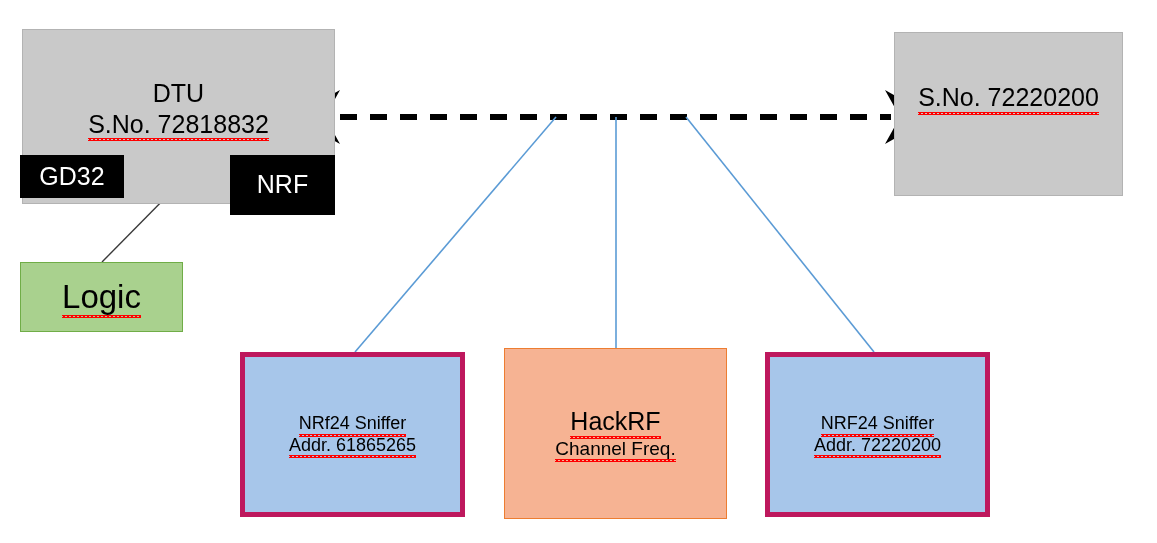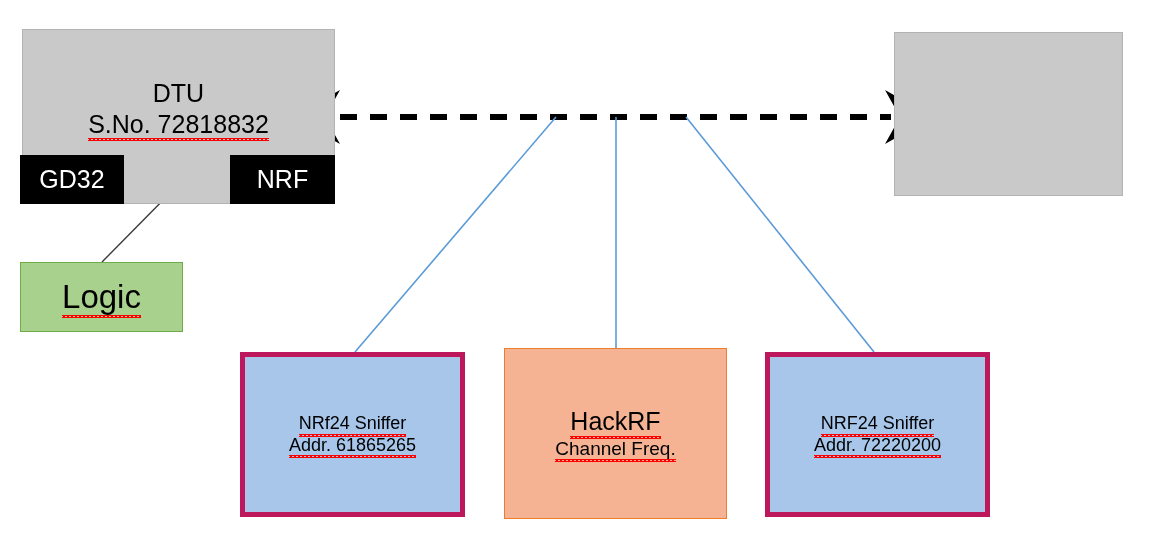--- a/index.html
+++ b/index.html
@@ -38,22 +38,22 @@
   #inverter-box   { left: 894px; top: 32px; width: 229px; height: 164px; }
   #inverter-label { position: absolute; left: 894px; top: 82px; width: 229px;
                     text-align: center; font-size: 25px; line-height: 1.22; }
 
   
   .black-box {
     background: #000000;
     color: #ffffff;
     font-size: 25px;
   }
-  #gd32-box { left: 20px;  top: 155px; width: 104px; height: 49px; }
-  #nrf-box  { left: 230px; top: 155px; width: 105px; height: 49px; }
+  #gd32-box { left: 20px;  top: 155px; width: 104px; height: 43px; }
+  #nrf-box  { left: 230px; top: 155px; width: 105px; height: 60px; }
 
   
   #logic-box {
     left: 20px; top: 262px; width: 163px; height: 70px;
     background: #a9d18e;
     border: 1px solid #70ad47;
     font-size: 33px;
   }
 
   
@@ -138,20 +138,21 @@
   <div class="node black-box" id="nrf-box">
     <span>NRF</span>
   </div>
 
   <div class="node" id="logic-box">
     <span class="sq">Logic</span>
   </div>
 
   <div class="node grey-box" id="inverter-box"></div>
   <div id="inverter-label">
+    <div><span class="sq">S.No. 72220200</span></div>
   </div>
 
   <div class="node blue-box" id="sniffer-left-box">
     <div><span class="sq">NRf24 Sniffer</span></div>
     <div><span class="sq">Addr. 61865265</span></div>
   </div>
 
   <div class="node" id="hackrf-box">
     <div class="hackrf-title"><span class="sq">HackRF</span></div>
     <div class="hackrf-sub"><span class="sq">Channel Freq.</span></div>

